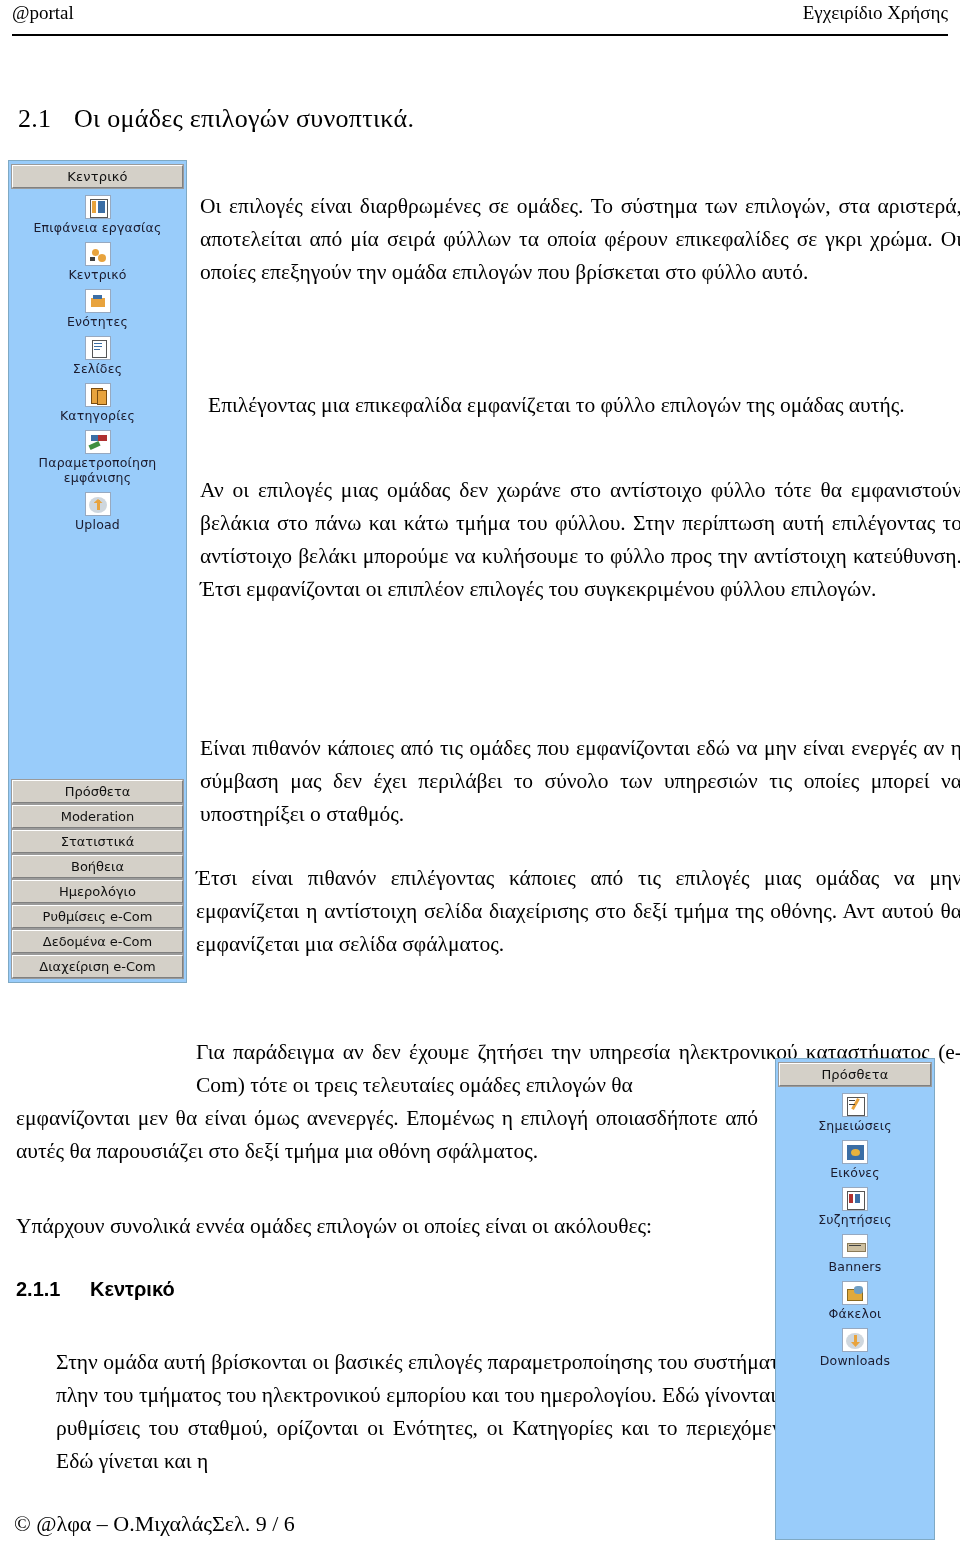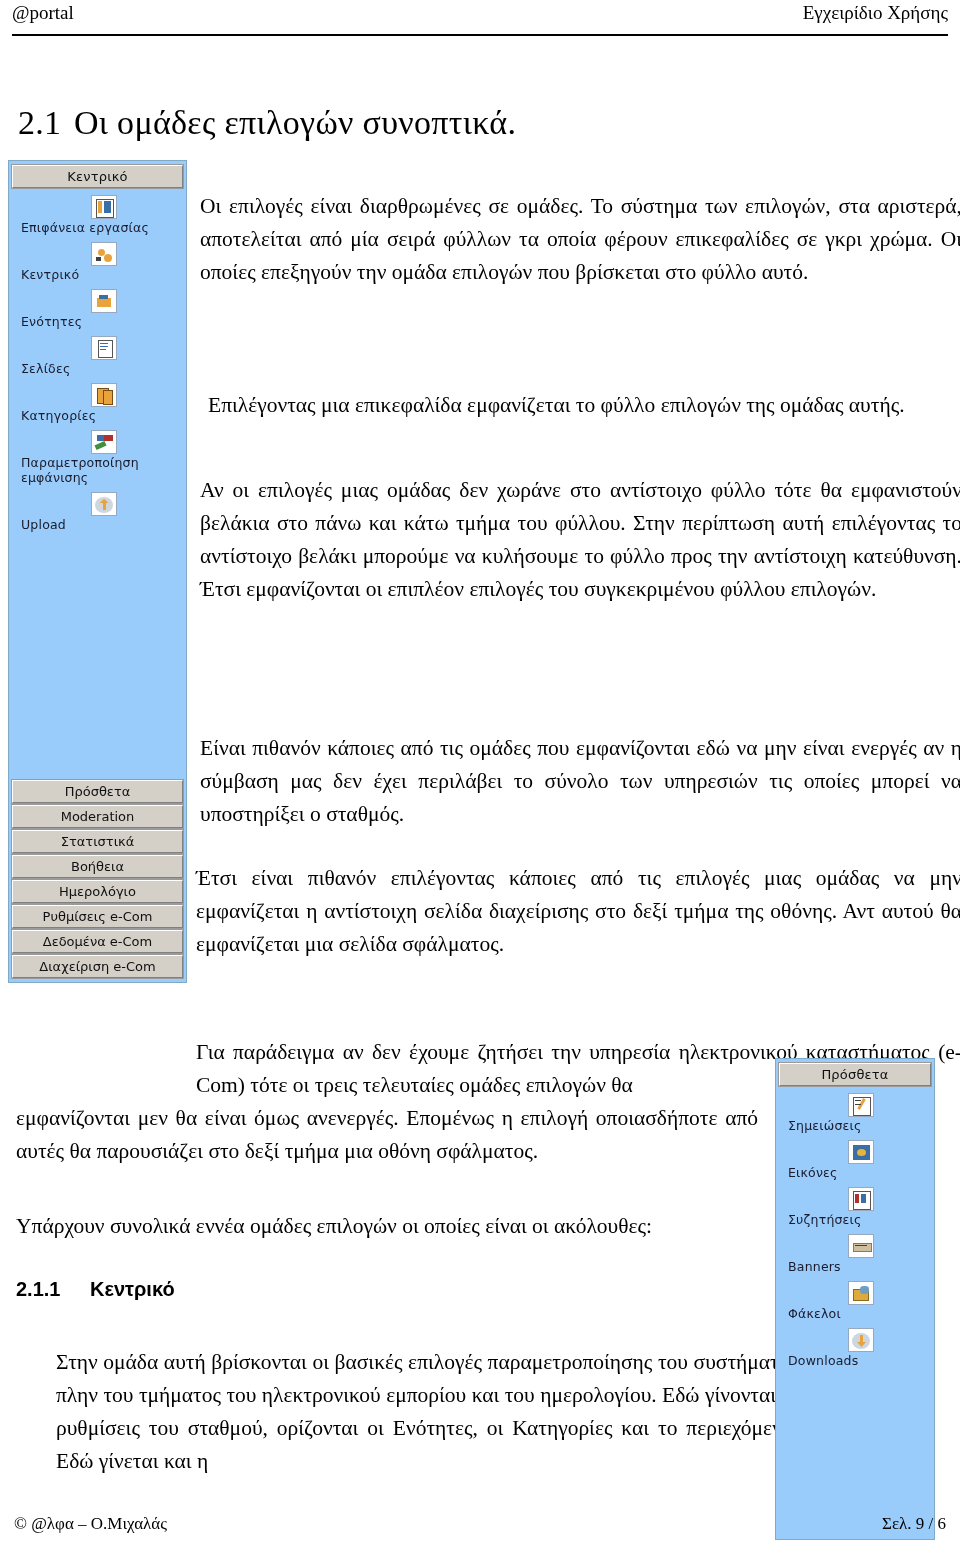--- a/index.html
+++ b/index.html
@@ -31,29 +31,28 @@
   #page-header .hdr-left { font-style: normal; }
   #page-header .hdr-right { font-style: normal; }
 
   
   #page-footer {
     position: absolute;
     bottom: 8px; left: 14px; right: 14px;
     height: 30px;
     display: flex;
     align-items: center;
-    justify-content: space-between;
-    font-size: 17px;
+    font-size: 22px;
   }
 
   
   .h2 {
     position: absolute;
     font-family: "Liberation Serif", "DejaVu Serif", serif;
-    font-size: 34px;
+    font-size: 26px;
     letter-spacing: 0.3px;
   }
   #sec-2-1 { top: 104px; left: 18px; }
   #sec-2-1 .num { display: inline-block; width: 56px; }
 
   .h3 {
     position: absolute;
     font-family: "Liberation Sans", "DejaVu Sans", sans-serif;
     font-weight: bold;
     font-size: 20px;
@@ -103,23 +102,22 @@
     border-bottom-color: #808080;
     outline: 1px solid #9a9a9a;
     text-align: center;
     font-family: "DejaVu Sans", sans-serif;
     font-size: 13px;
     color: #101010;
     padding: 3px 0 3px;
     letter-spacing: 0.2px;
   }
   .panel-item {
-    text-align: left;
+    text-align: center;
     margin-top: 7px;
-    margin-left: 12px;
   }
   .panel-item .ico {
     width: 26px; height: 24px;
     margin: 0 auto;
     background: #FFFFFF;
     border: 1px solid #97A9C0;
     box-sizing: border-box;
     display: block;
     position: relative;
     overflow: hidden;

